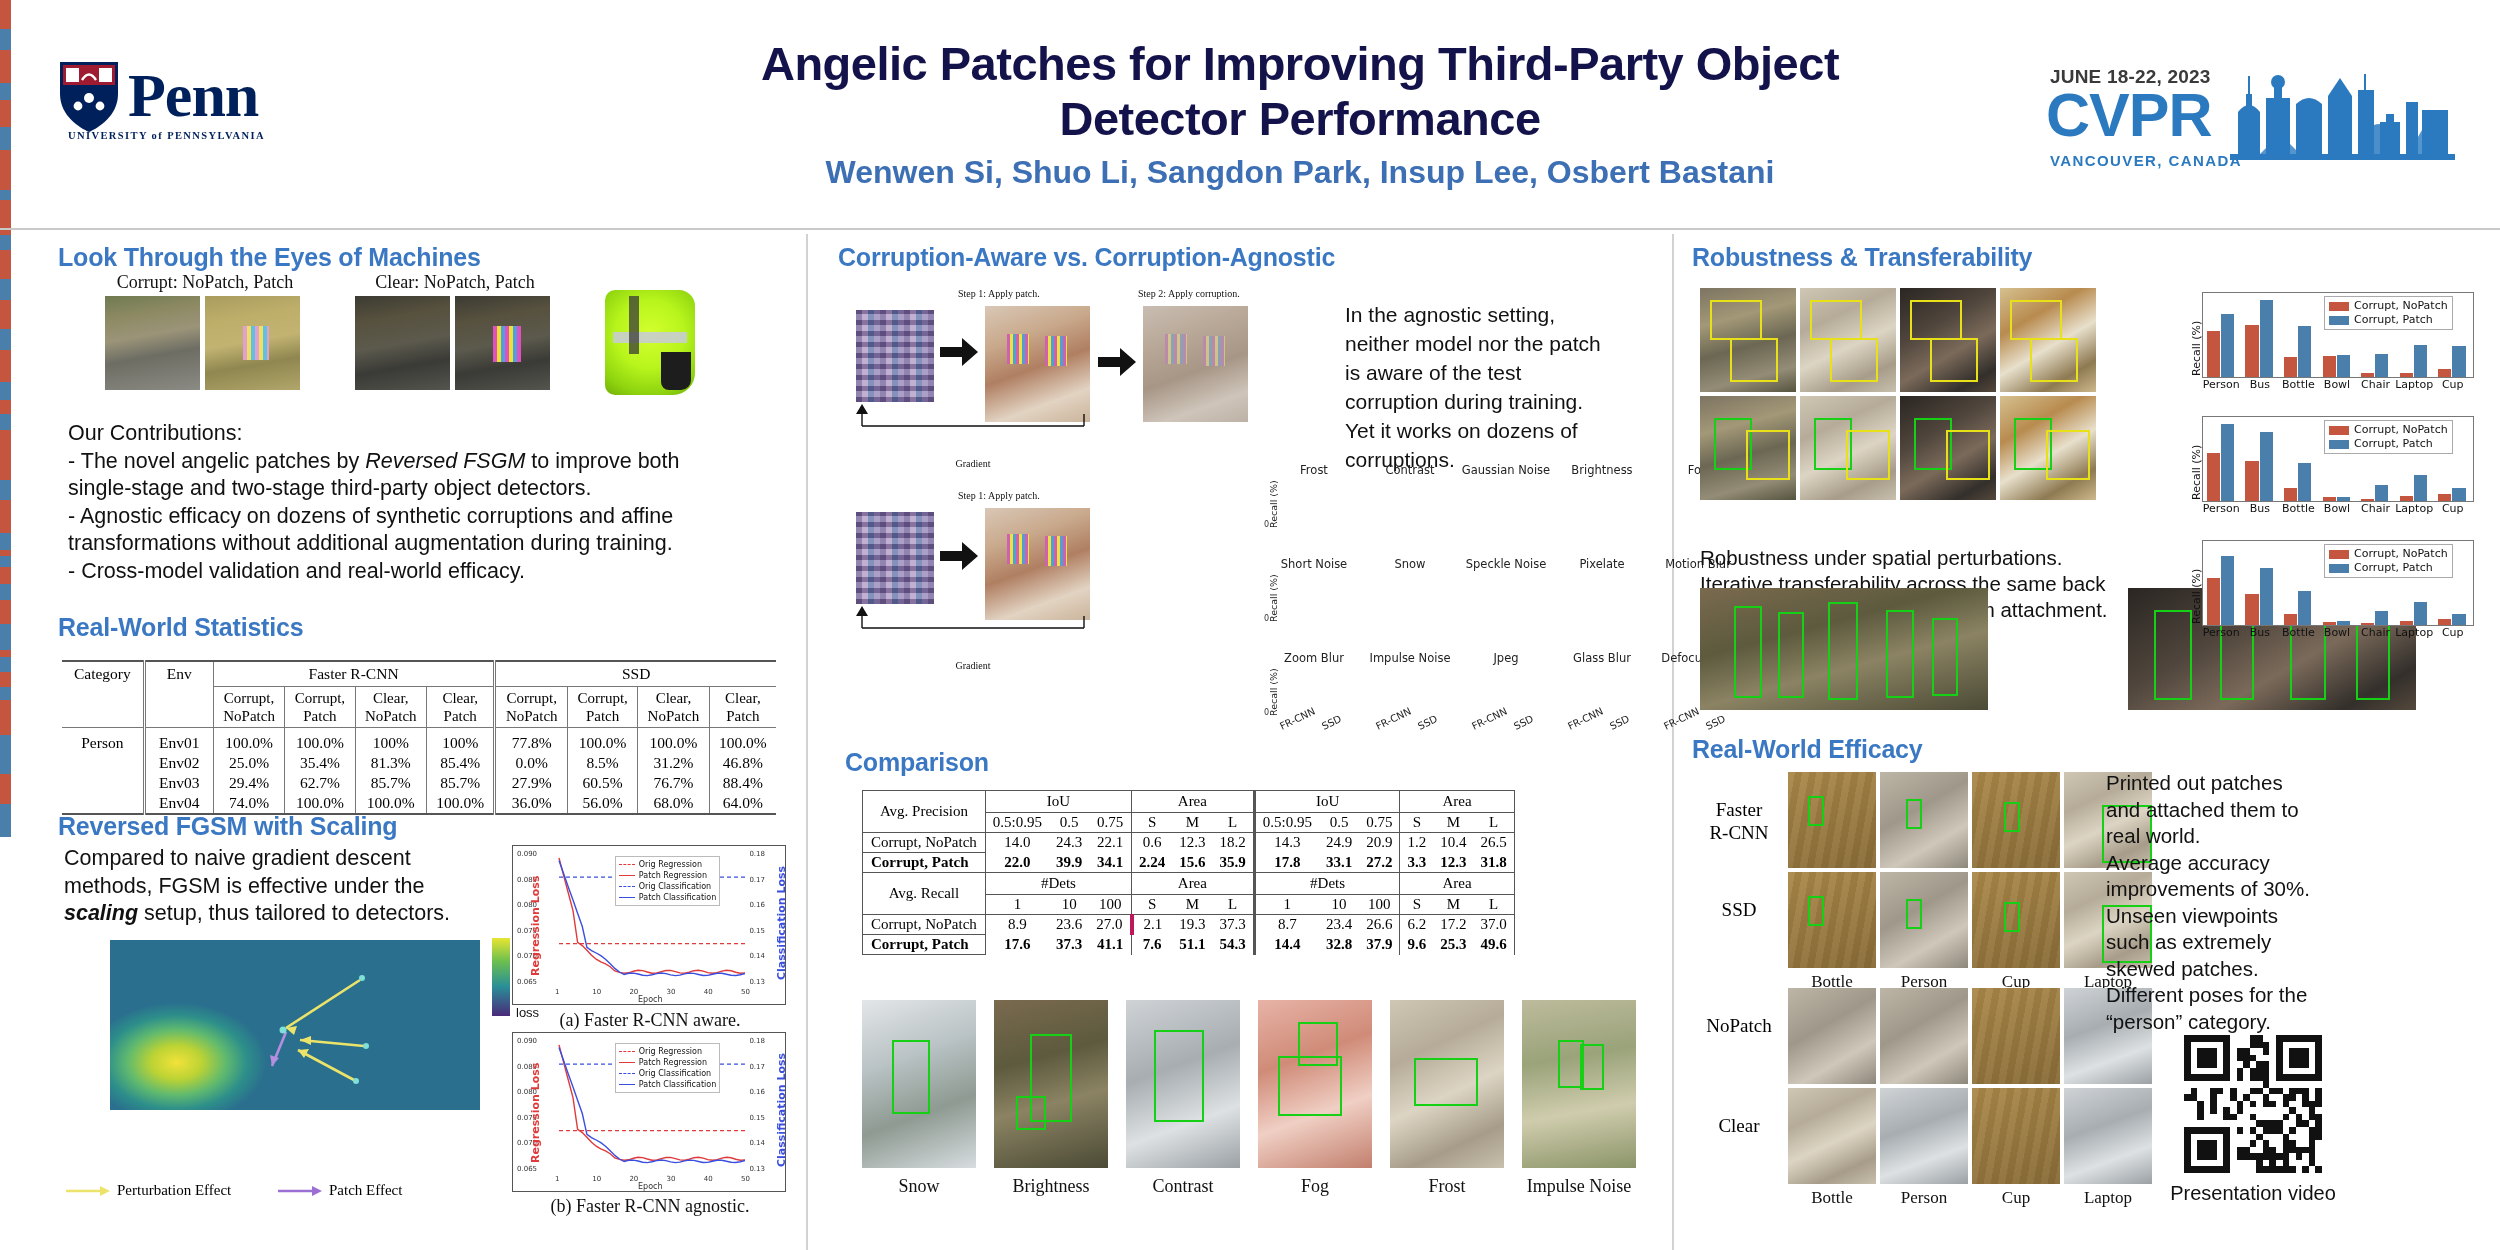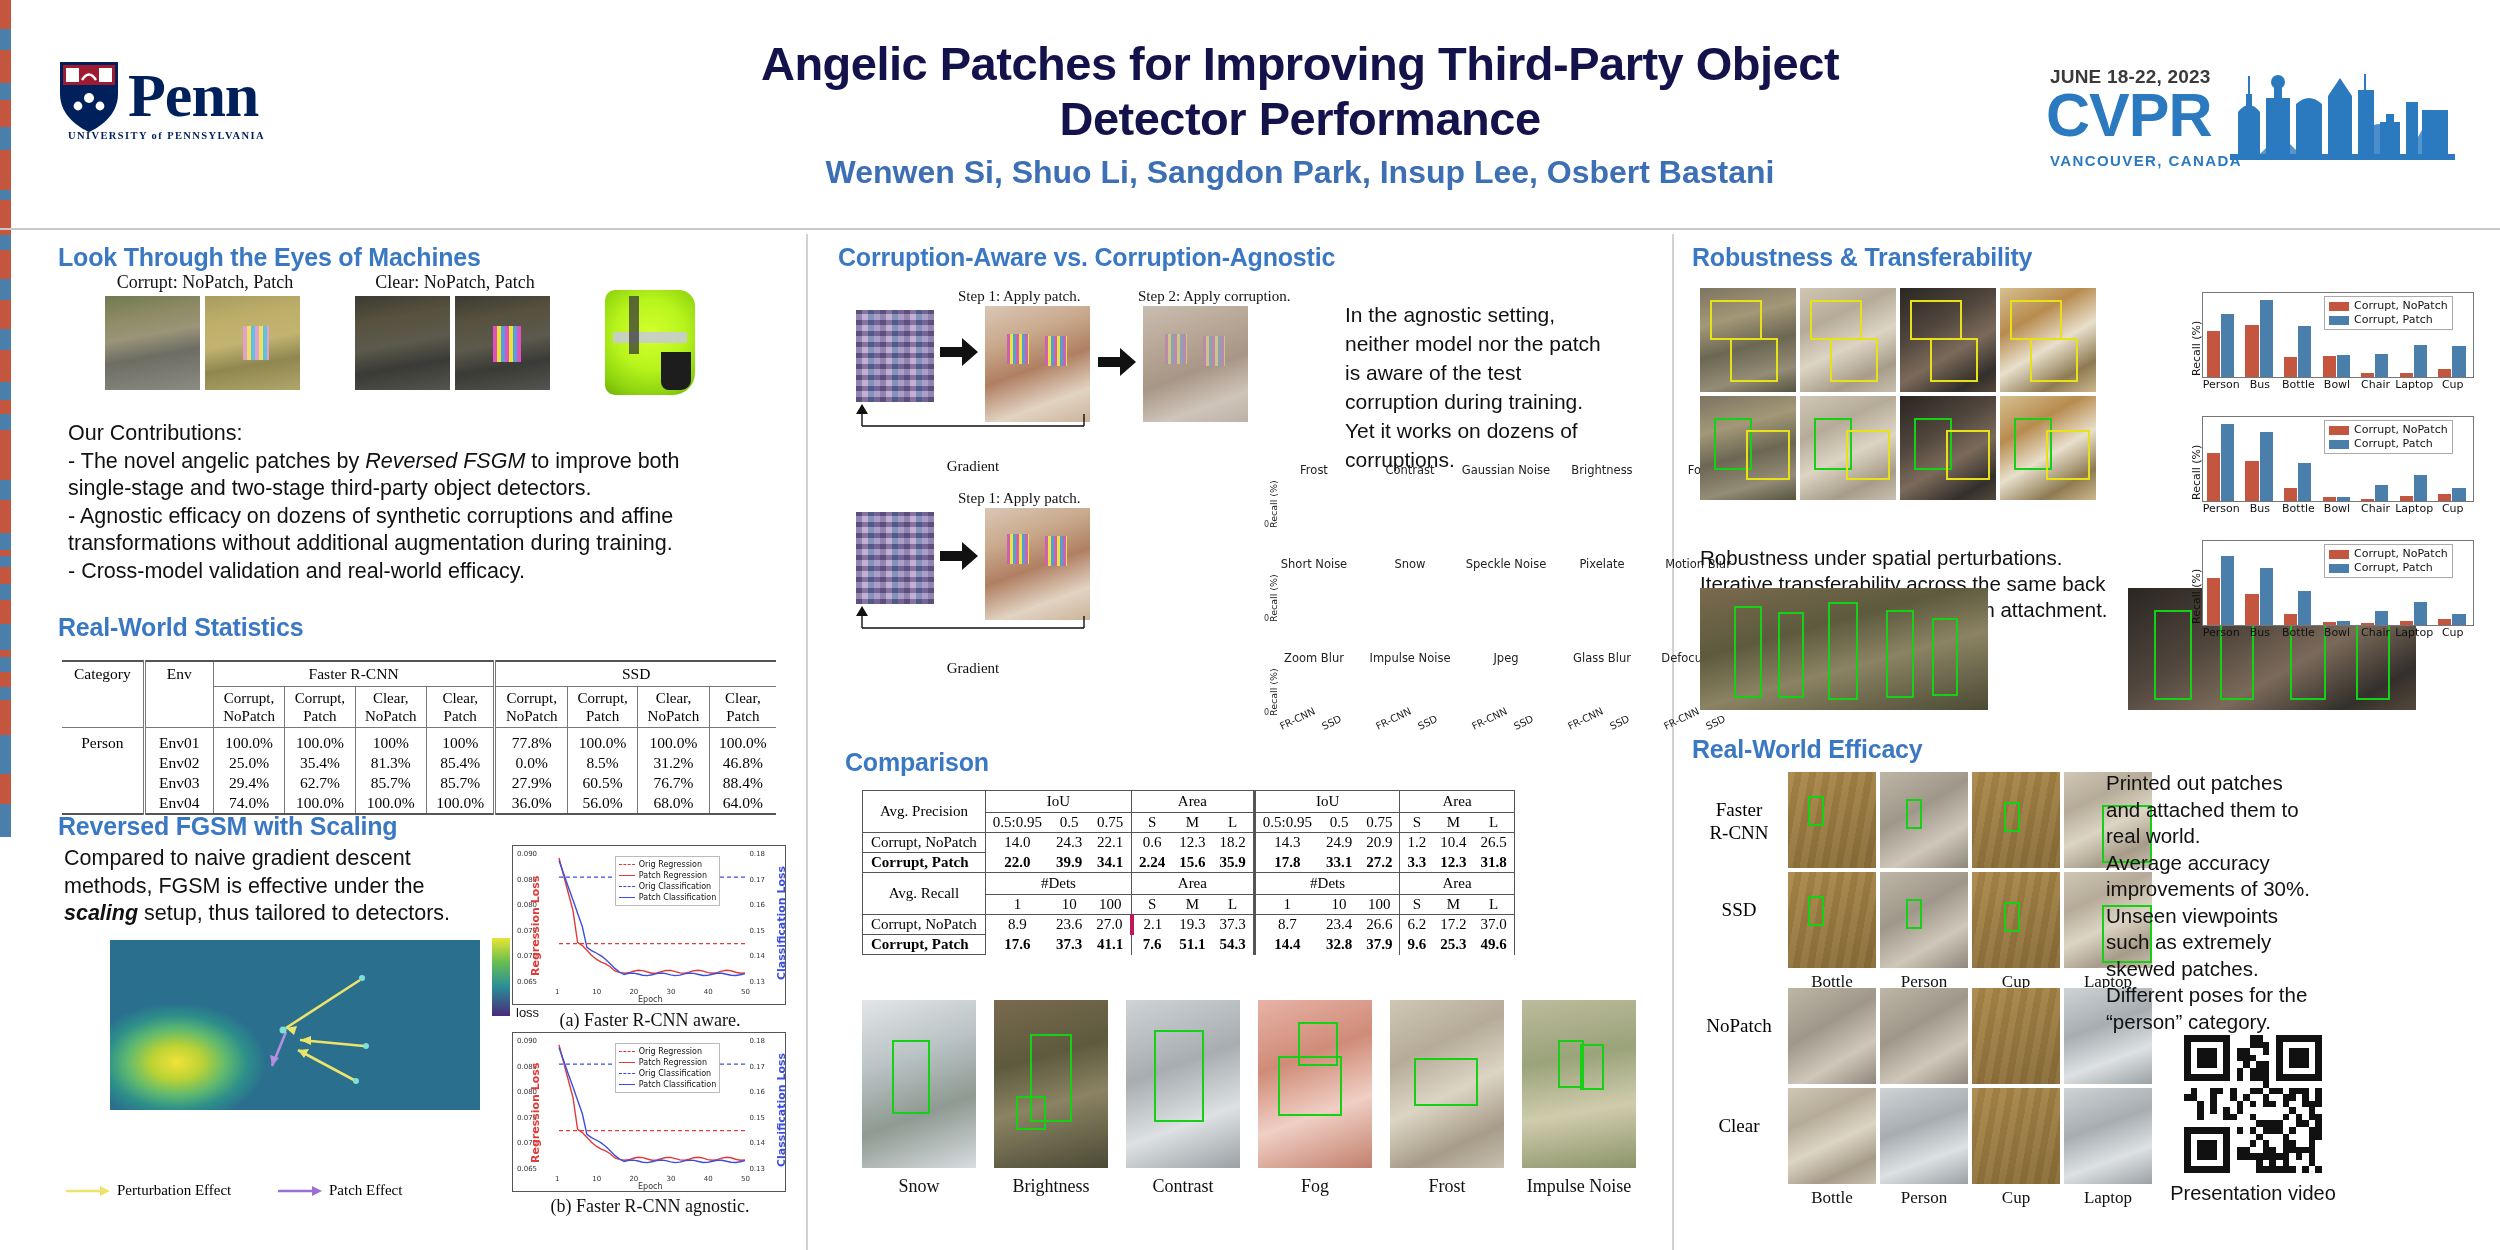--- a/index.html
+++ b/index.html
@@ -29,21 +29,21 @@
   .cvpr-city{position:absolute;left:10px;top:104px;font-weight:bold;font-size:15px;color:#2b7ac0;letter-spacing:1.4px;}
   .skyline{position:absolute;left:190px;top:20px;width:225px;height:92px;}
 
   
   .vdiv{position:absolute;width:2px;background:#d2d2d2;top:234px;height:1016px;}
 
   
   .sect-h{font-family:"Liberation Sans",sans-serif;font-weight:bold;font-size:25px;color:#3b78c3;position:absolute;letter-spacing:-0.2px;}
   .body-t{font-family:"Liberation Sans",sans-serif;font-size:21.5px;color:#111;line-height:27.5px;position:absolute;}
   .cap{font-family:"Liberation Serif",serif;font-size:18px;color:#111;position:absolute;text-align:center;}
-  .cap-s{font-family:"Liberation Serif",serif;font-size:15px;color:#111;position:absolute;text-align:center;}
+  .cap-s{font-family:"Liberation Serif",serif;font-size:10px;color:#111;position:absolute;text-align:center;}
 
   
   .ph{position:absolute;overflow:hidden;background:#b9b2a4;}
   .ph.bike{background:linear-gradient(170deg,#6f7a52 0%,#8d8a63 22%,#9b9479 42%,#6d6d63 62%,#8b8b85 100%);}
   .ph.bike.cor{background:linear-gradient(170deg,#a99c5e 0%,#bdae6a 25%,#c2b371 48%,#8f8750 70%,#b1a66a 100%);}
   .ph.bike.dark{background:linear-gradient(170deg,#3c3b33 0%,#57513e 25%,#5c5a4d 50%,#3a3a36 72%,#55554f 100%);}
   .ph.cake{background:linear-gradient(160deg,#d9c7b6 0%,#c9a98c 28%,#b07f62 52%,#e2d3c2 78%,#cbb49b 100%);}
   .ph.cake.cor{background:linear-gradient(160deg,#cfc2b4 0%,#bba793 30%,#a79380 55%,#d6cabd 80%,#c0b3a4 100%);filter:contrast(.8) brightness(1.05);}
   .ph.noise{background:
      repeating-linear-gradient(90deg,#7b6f9a 0 6px,#b3a2c4 6px 12px,#6a7fa8 12px 18px,#9a8fb8 18px 24px),

